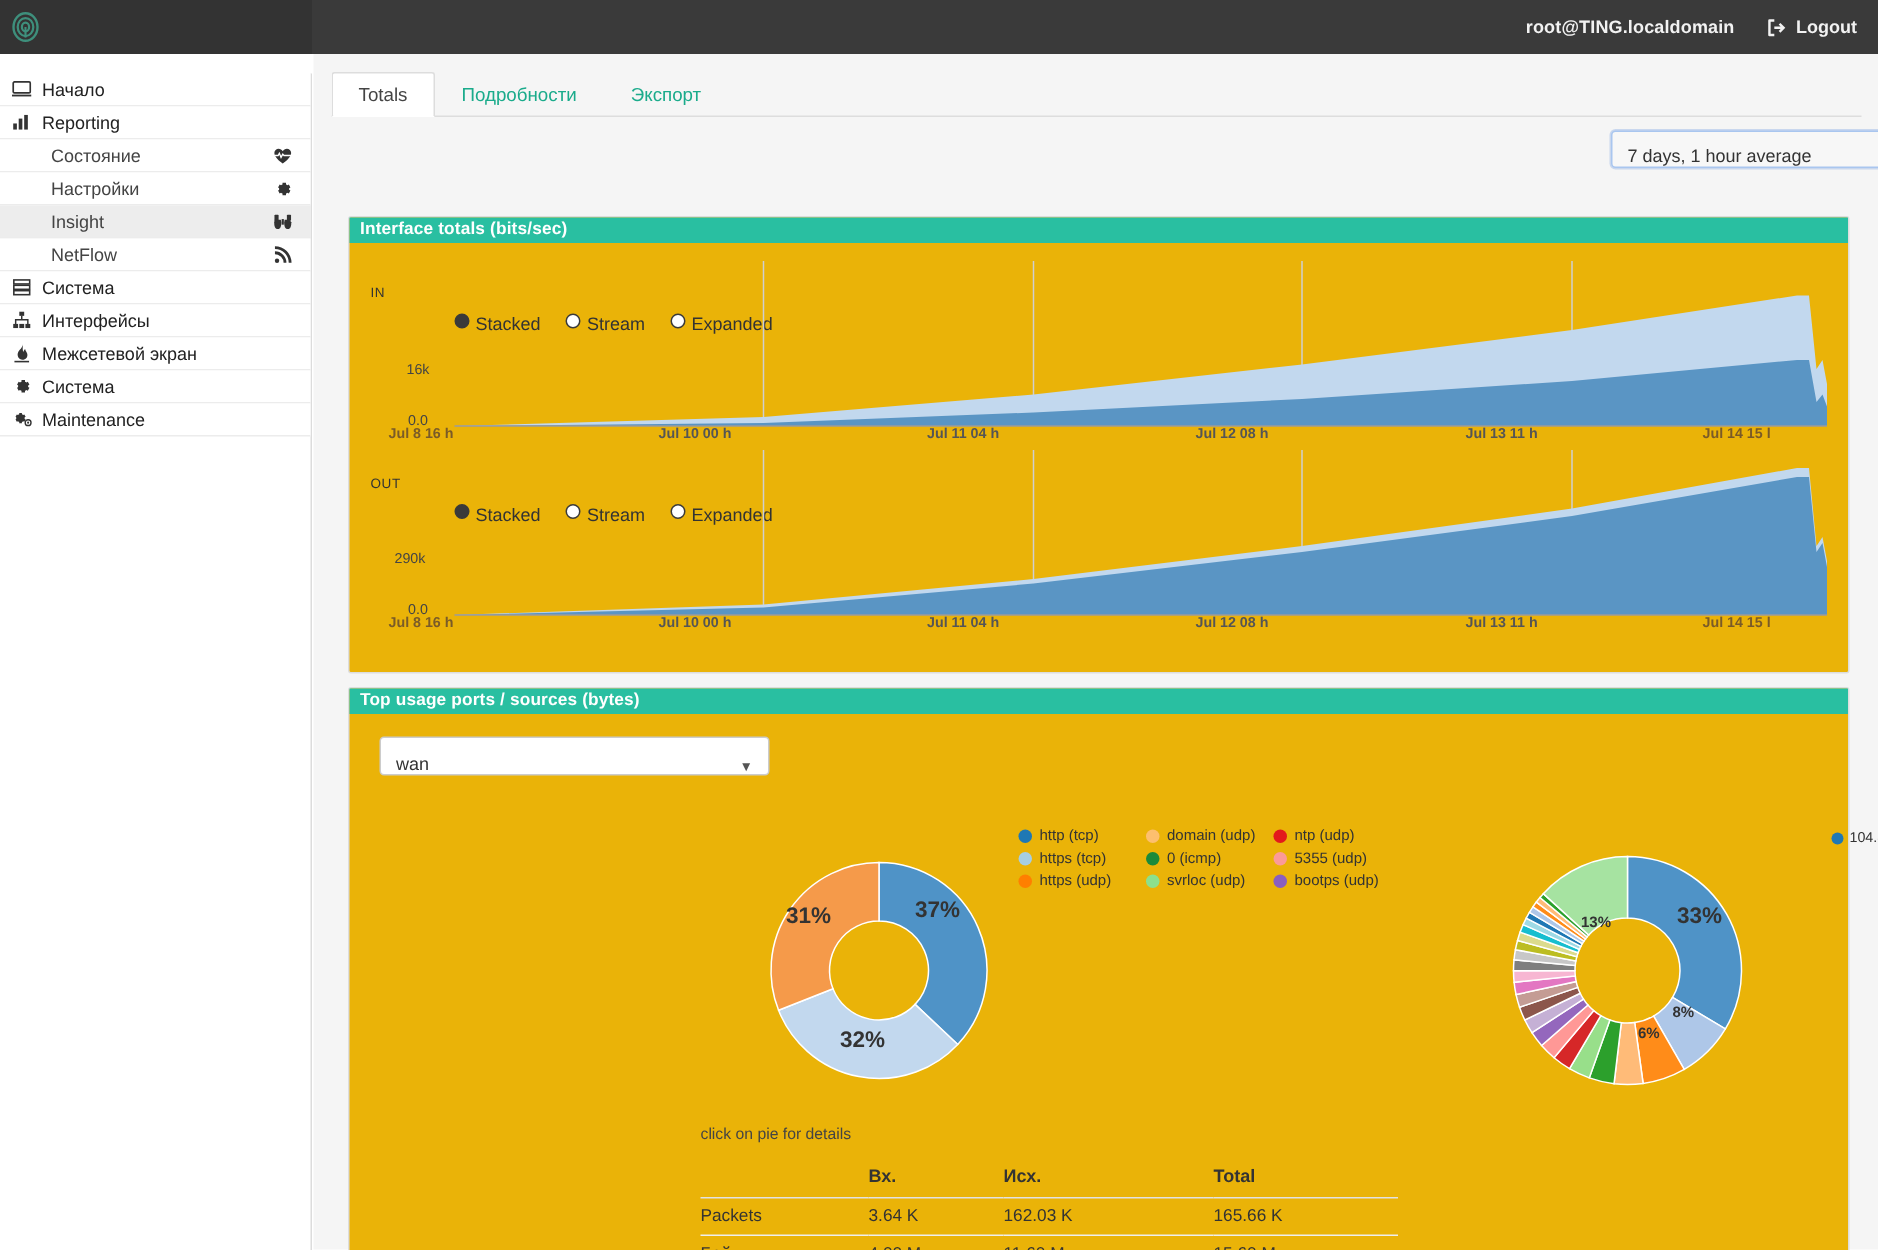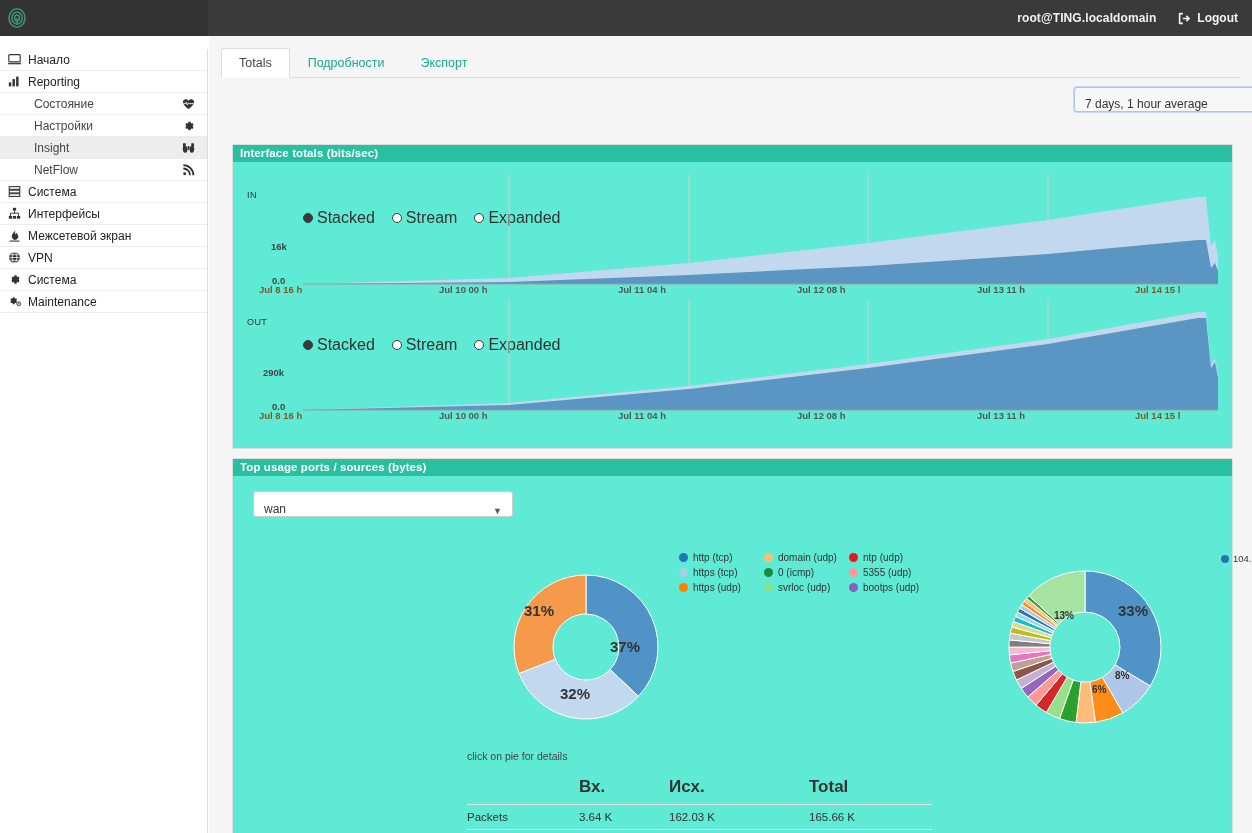--- a/index.html
+++ b/index.html
@@ -68,38 +68,38 @@
     background:#f7f7f7; border:1px solid #a9c6ef;
     box-shadow:0 0 0 1px rgba(120,160,225,.35);
     border-radius:3px; font-size:12px; color:#333; cursor:pointer;
     padding:0 10px;
   }
   .select-box .caret{ margin-left:auto; color:#555; font-size:9px; }
   #range-select{ right:16px; top:9px; width:262px; height:25px; }
 
   
   .panel{
-    position:absolute; background:#5eead4; border:1px solid #dddddd; border-radius:2px;
+    position:absolute; background:#eab308; border:1px solid #dddddd; border-radius:2px;
   }
   .panel-head{
     background:#29bfa1; color:#ffffff; font-size:11.5px; font-weight:bold;
     height:17px; line-height:17px; padding:0 0 0 7px; letter-spacing:.1px;
   }
   #panel-interface{ left:23px; top:108px; width:1001px; height:305px; }
   #panel-topusage{ left:23px; top:422px; width:1001px; height:400px; }
 
   .chart-wrap{ position:relative; }
-  .axis-lbl{ position:absolute; font-size:9.5px; color:#444; font-weight:bold; }
+  .axis-lbl{ position:absolute; font-size:9.5px; color:#444; font-weight:normal; }
   .dir-lbl{ position:absolute; font-size:9px; color:#333; letter-spacing:.4px; }
   .tick-lbl{ position:absolute; font-size:9.5px; color:#555; font-weight:bold; white-space:nowrap;}
   .tick-lbl.orange{ color:#7a5b28; }
 
   
   .radio-row{ position:absolute; display:flex; gap:17px; align-items:center; }
-  .radio{ display:flex; align-items:center; gap:4px; font-size:16px; color:#333; cursor:pointer;}
+  .radio{ display:flex; gap:4px; font-size:12px; color:#333; cursor:pointer;}
   .radio .dot{
     width:10px; height:10px; border-radius:50%;
     border:1.6px solid #3a3a3a; background:#fff; display:block;
   }
   .radio.on .dot{ background:#3a3a3a; }
 
   
   .area-legend{ position:absolute; display:flex; gap:18px; align-items:center; font-size:10px; color:#333;}
   .area-legend .it{ display:flex; align-items:center; gap:5px;}
   .area-legend .sw{ width:9px; height:9px; border-radius:50%; display:block;}
@@ -124,21 +124,21 @@
     grid-auto-flow:column;
   }
   .ip-legend .it{ display:flex; align-items:center; gap:4px; white-space:nowrap;}
   .ip-legend .sw{ width:8px; height:8px; border-radius:50%; flex:0 0 auto;}
 
   .hint{ position:absolute; left:258px; top:714px; font-size:10.5px; color:#444; }
 
   
   .totals{ position:absolute; left:258px; top:737px; width:465px; border-collapse:collapse; font-size:11.5px;}
   .totals th{
-    text-align:left; font-weight:bold; color:#333; font-size:17px;
+    text-align:left; font-weight:bold; color:#333; font-size:12px;
     padding:4px 0 7px 0; border-bottom:1px solid #e2e2e2;
   }
   .totals td{ padding:6px 0; border-bottom:1px solid #eeeeee; color:#333; }
   .totals th:nth-child(1), .totals td:nth-child(1){ width:112px; }
   .totals th:nth-child(2), .totals td:nth-child(2){ width:90px; }
   .totals th:nth-child(3), .totals td:nth-child(3){ width:140px; }
 
   .pct{ position:absolute; font-size:15px; font-weight:bold; color:#333; }
   .pct.sm{ font-size:10px; }
 </style>
@@ -256,30 +256,20 @@
       <span class="ico">
         <svg width="13" height="13" viewBox="0 0 16 16" fill="#333">
           <path d="M8.5 0.6c.4 3-2.2 4.1-3.3 6.2-1.6 3 .4 6.6 3.4 6.6 2.7 0 4.6-2.3 3.9-5-.4-1.6-1.6-2.4-1.7-3.9-1 .7-1.3 1.6-1.3 2.6C8.1 5.2 9.3 3 8.5.6z"></path>
           <rect x="2" y="14.2" width="12" height="1.3"></rect>
         </svg>
       </span>
       <span class="lbl">Межсетевой экран</span>
     </div>
     <div class="nav-item">
       <span class="ico">
-        <svg width="13" height="13" viewBox="0 0 16 16">
-          <circle cx="8" cy="8" r="6.6" fill="#333"></circle>
-          <ellipse cx="8" cy="8" rx="2.9" ry="6.6" fill="none" stroke="#fff" stroke-width="1"></ellipse>
-          <path d="M1.6 8h12.8M2.7 4.6h10.6M2.7 11.4h10.6" stroke="#fff" stroke-width=".9"></path>
-        </svg>
-      </span>
-      <span class="lbl">VPN</span>
-    </div>
-    <div class="nav-item">
-      <span class="ico">
         <svg width="13" height="13" viewBox="0 0 16 16" fill="#333">
           <path d="M8 5.1A2.9 2.9 0 1 0 8 10.9 2.9 2.9 0 0 0 8 5.1zm0 4.4A1.5 1.5 0 1 1 8 6.5a1.5 1.5 0 0 1 0 3z"></path>
           <path d="M14.3 9.3l-1.1-.6c.1-.45.1-.95 0-1.4l1.1-.6-1.3-2.3-1.15.6c-.35-.3-.75-.55-1.2-.7V2.9H7.8v1.4c-.45.15-.85.4-1.2.7l-1.15-.6-1.3 2.3 1.1.6c-.1.45-.1.95 0 1.4l-1.1.6 1.3 2.3 1.15-.6c.35.3.75.55 1.2.7v1.4h2.85v-1.4c.45-.15.85-.4 1.2-.7l1.15.6 1.3-2.3z"></path>
         </svg>
       </span>
       <span class="lbl">Система</span>
     </div>
     <div class="nav-item">
       <span class="ico">
         <svg width="14" height="13" viewBox="0 0 18 16" fill="#333">
@@ -425,21 +415,21 @@
       <span>wan</span>
       <span class="caret">▼</span>
     </div>
   </div>
 
   <svg width="180" height="150" style="position:absolute; left:287px; top:538px;" id="ports-donut">
       <path d="M90,1 A72,72 0 0 1 142.48574117434163,122.28739162686558 L114.05596470490659,95.59005449564673 A33,33 0 0 0 90,40 Z" fill="#4f93c7" stroke="#ffffff" stroke-width="1"></path>
       <path d="M142.48574117434163,122.28739162686558 A72,72 0 0 1 23.056093016045892,99.5049677932968 L59.3173759656877,85.14811023859437 A33,33 0 0 0 114.05596470490659,95.59005449564673 Z" fill="#c2d8ee" stroke="#ffffff" stroke-width="1"></path>
       <path d="M23.056093016045892,99.5049677932968 A72,72 0 0 1 89.99999999999999,1 L89.99999999999999,40 A33,33 0 0 0 59.3173759656877,85.14811023859437 Z" fill="#f59a4a" stroke="#ffffff" stroke-width="1"></path>
     </svg>
-  <span class="pct" style="left:401px; top:602px;">37%</span>
+  <span class="pct" style="left:401px; top:562px;">37%</span>
   <span class="pct" style="left:351px; top:649px;">32%</span>
   <span class="pct" style="left:315px; top:566px;">31%</span>
 
   <div class="port-legend" id="ports-legend">
       <span class="it">
         <span class="sw" style="background:#1f78b4"></span>
         <span>http (tcp)</span>
       </span>
       <span class="it">
         <span class="sw" style="background:#fdbf6f"></span>

